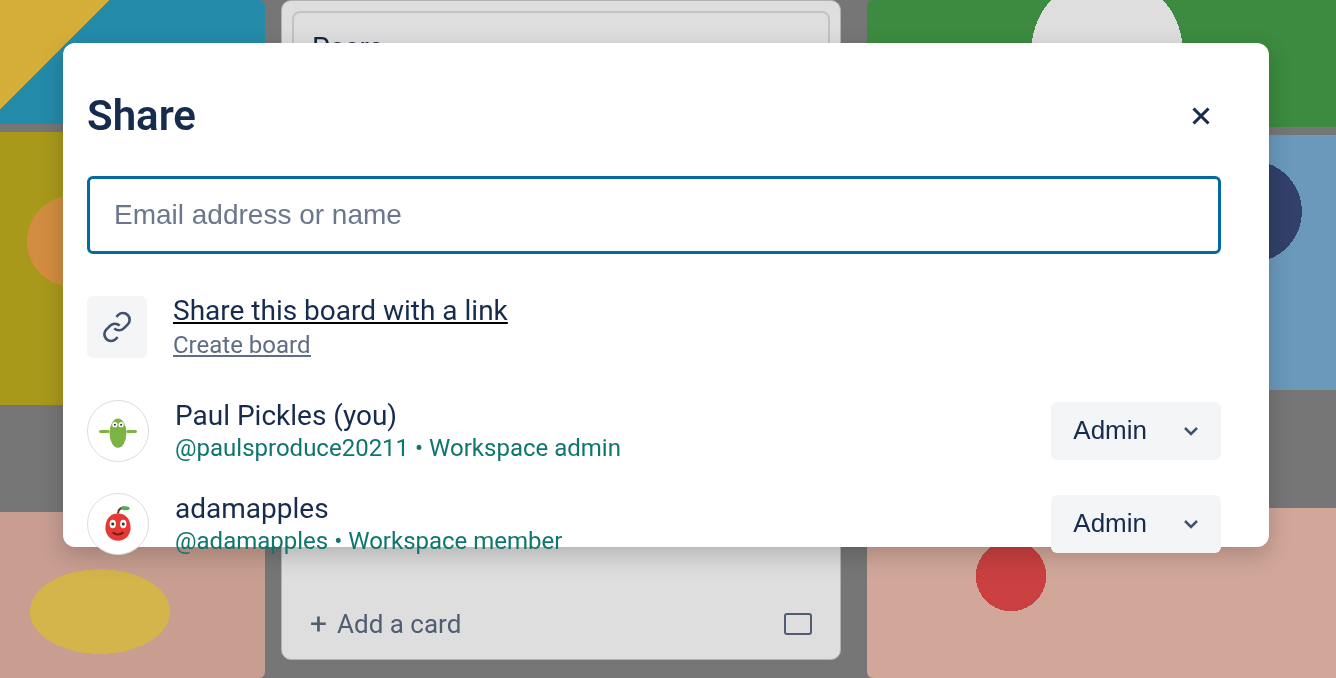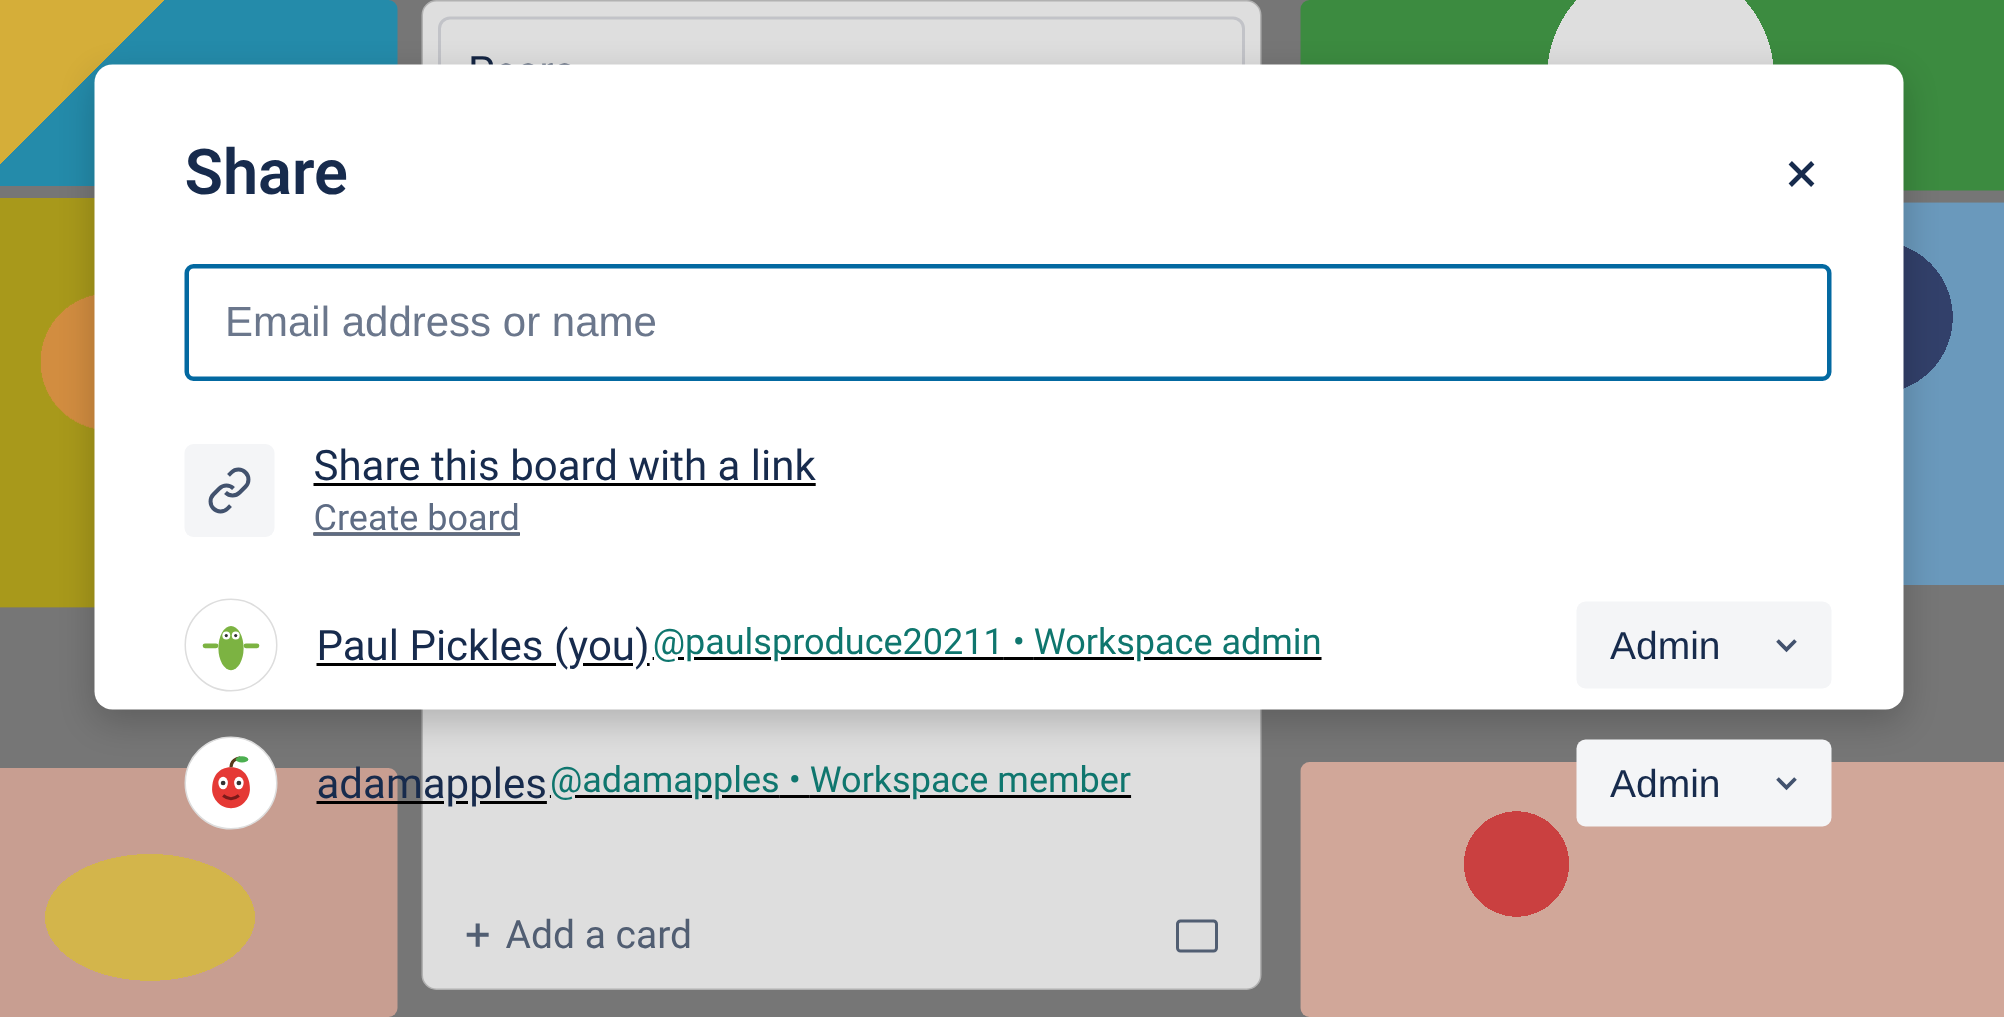--- a/index.html
+++ b/index.html
@@ -43,25 +43,25 @@
   
   .dim-overlay {
     position: absolute; inset: 0;
     background: rgba(0,0,0,0.13);
   }
   
   
   .modal {
     position: absolute;
     left: 63px; top: 43px;
-    width: 1206px; height: 430px;
+    width: 1206px; height: 504px;
     background: #fff;
     border-radius: 12px;
     box-shadow: 0 8px 24px rgba(0,0,0,0.2);
-    padding: 48px 48px 40px 60px;
+    padding: 48px 48px 40px 24px;
   }
   .modal-header {
     display: flex; align-items: center; justify-content: space-between;
     margin-bottom: 36px;
   }
   .modal-title {
     font-size: 42px; font-weight: 600; color: #172b4d;
   }
   .close-btn {
     width: 40px; height: 40px; display: flex; align-items: center; justify-content: center;
@@ -105,21 +105,21 @@
   .avatar {
     width: 62px; height: 62px; border-radius: 50%;
     background: #eee; flex: 0 0 auto;
     display: flex; align-items: center; justify-content: center;
     overflow: hidden;
     border: 1px solid #ddd;
   }
   .avatar.pickle { background: #fff; }
   .avatar.apple { background: #fff; }
   .avatar svg { width: 70%; height: 70%; }
-  .member-text { display: flex; flex-direction: row; gap: 2px; flex: 1; text-decoration: underline; }
+  .member-text { display: flex; flex-direction: column; gap: 2px; flex: 1; }
   .member-name { font-size: 28px; color: #172b4d; font-weight: 400; }
   .member-sub { font-size: 24px; color: #0f766e; }
   .role-select {
     background: #f4f5f7; border: none; border-radius: 6px;
     height: 58px; padding: 0 18px 0 22px;
     display: flex; align-items: center; gap: 32px;
     font-size: 26px; color: #172b4d; cursor: pointer;
   }
   .role-select svg { width: 24px; height: 24px; color: #42526e; }
 </style>

